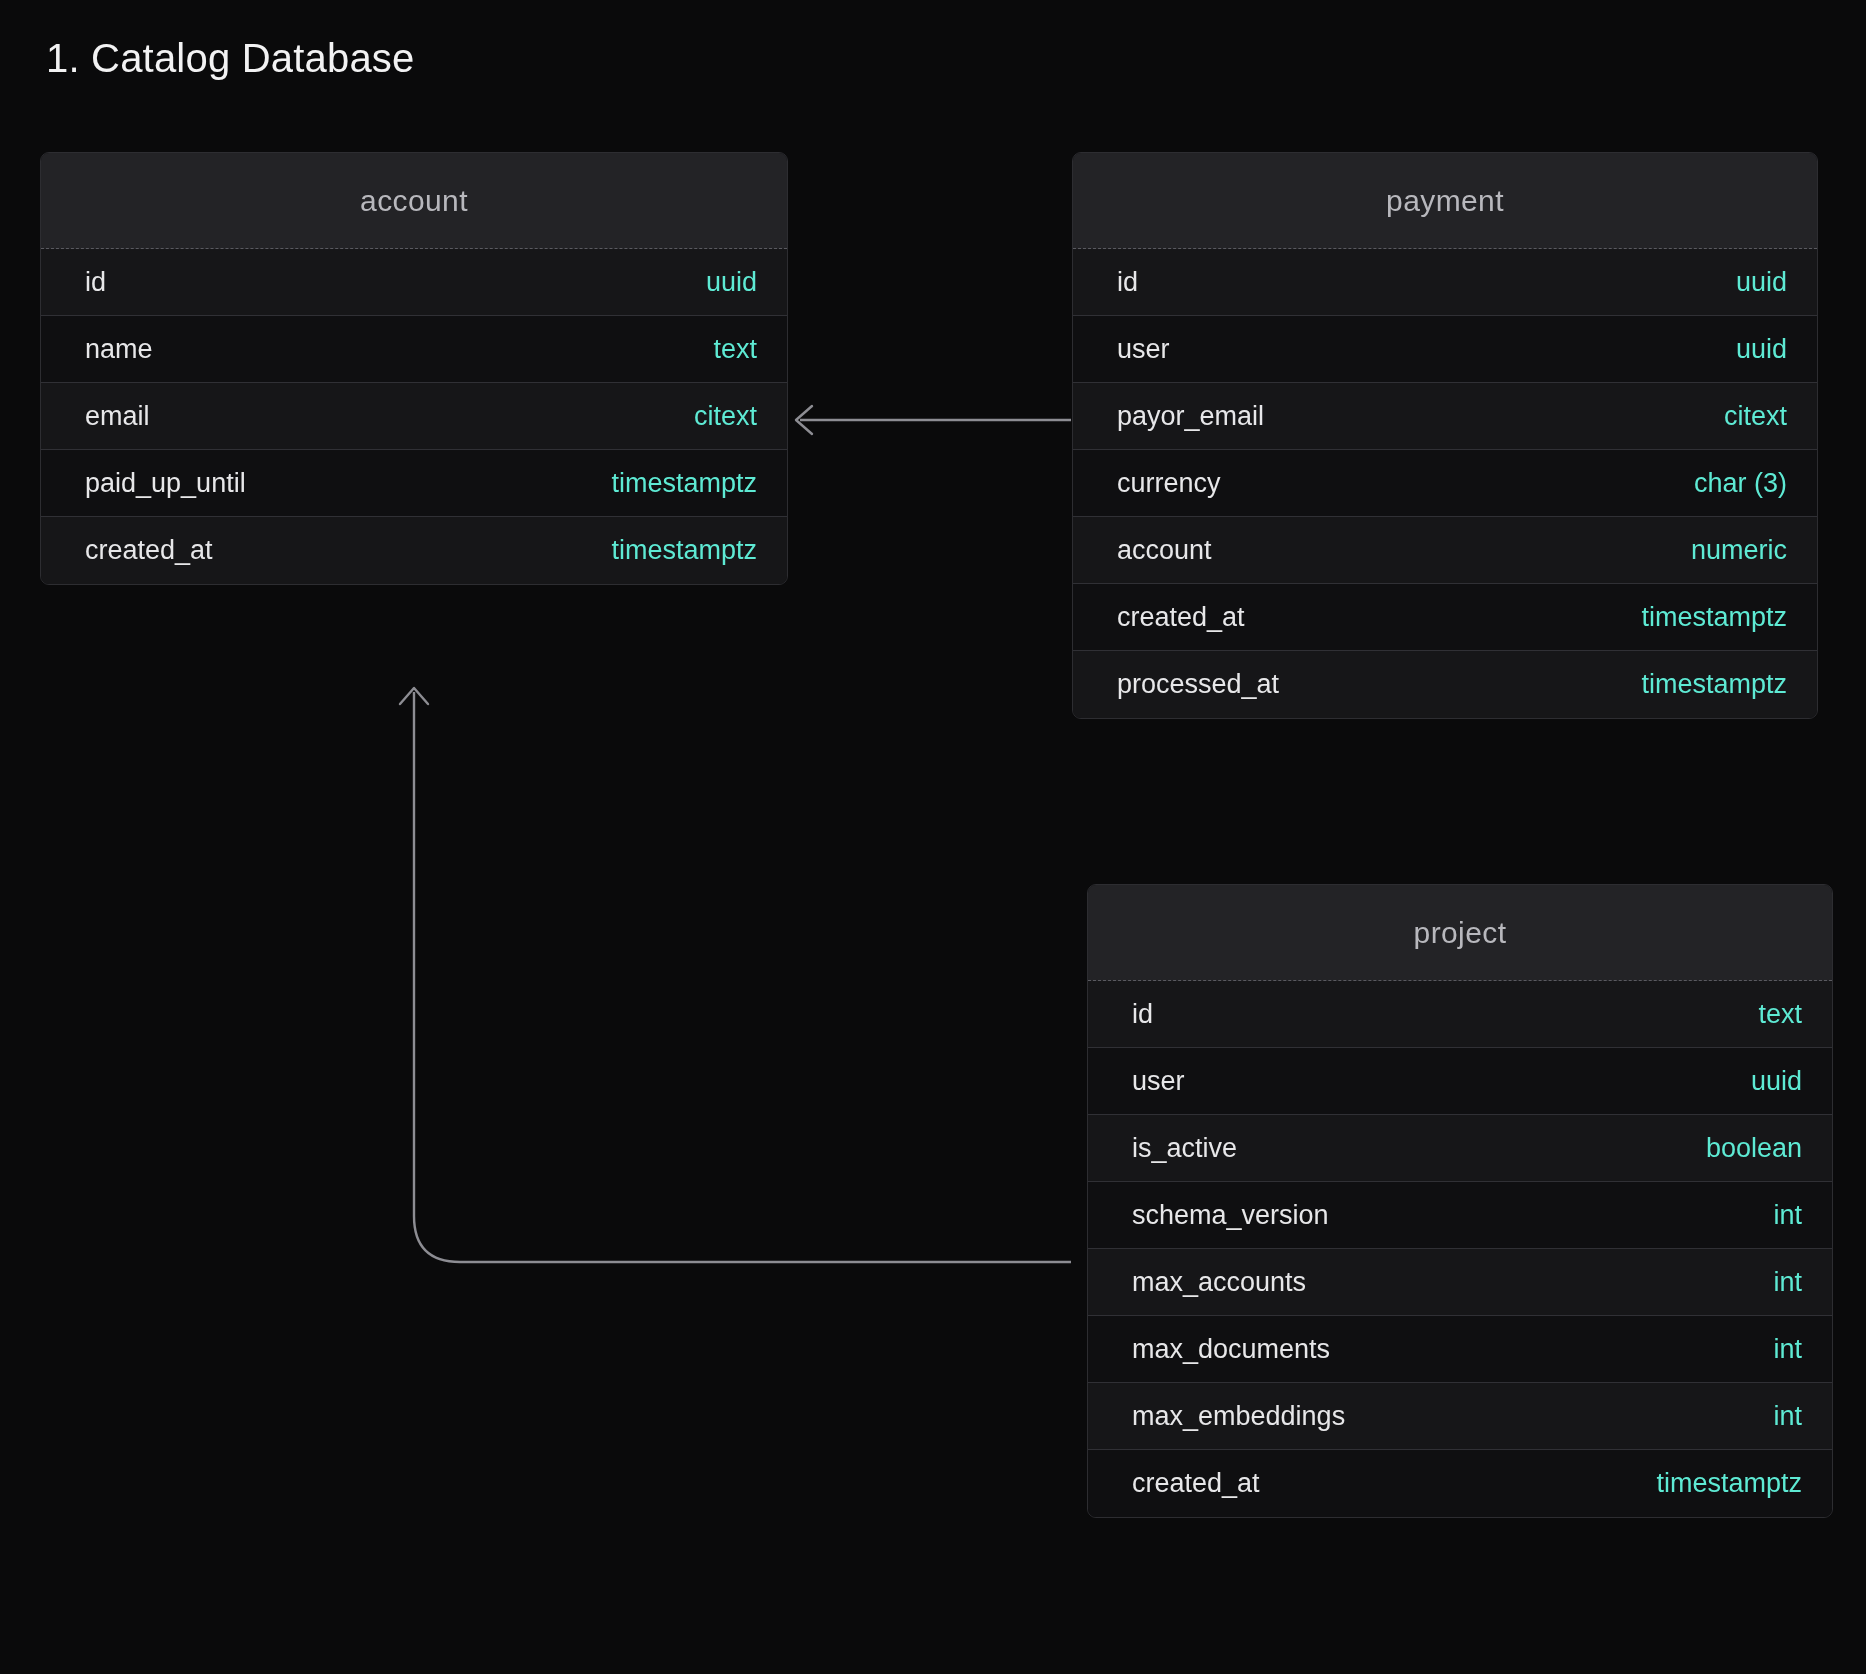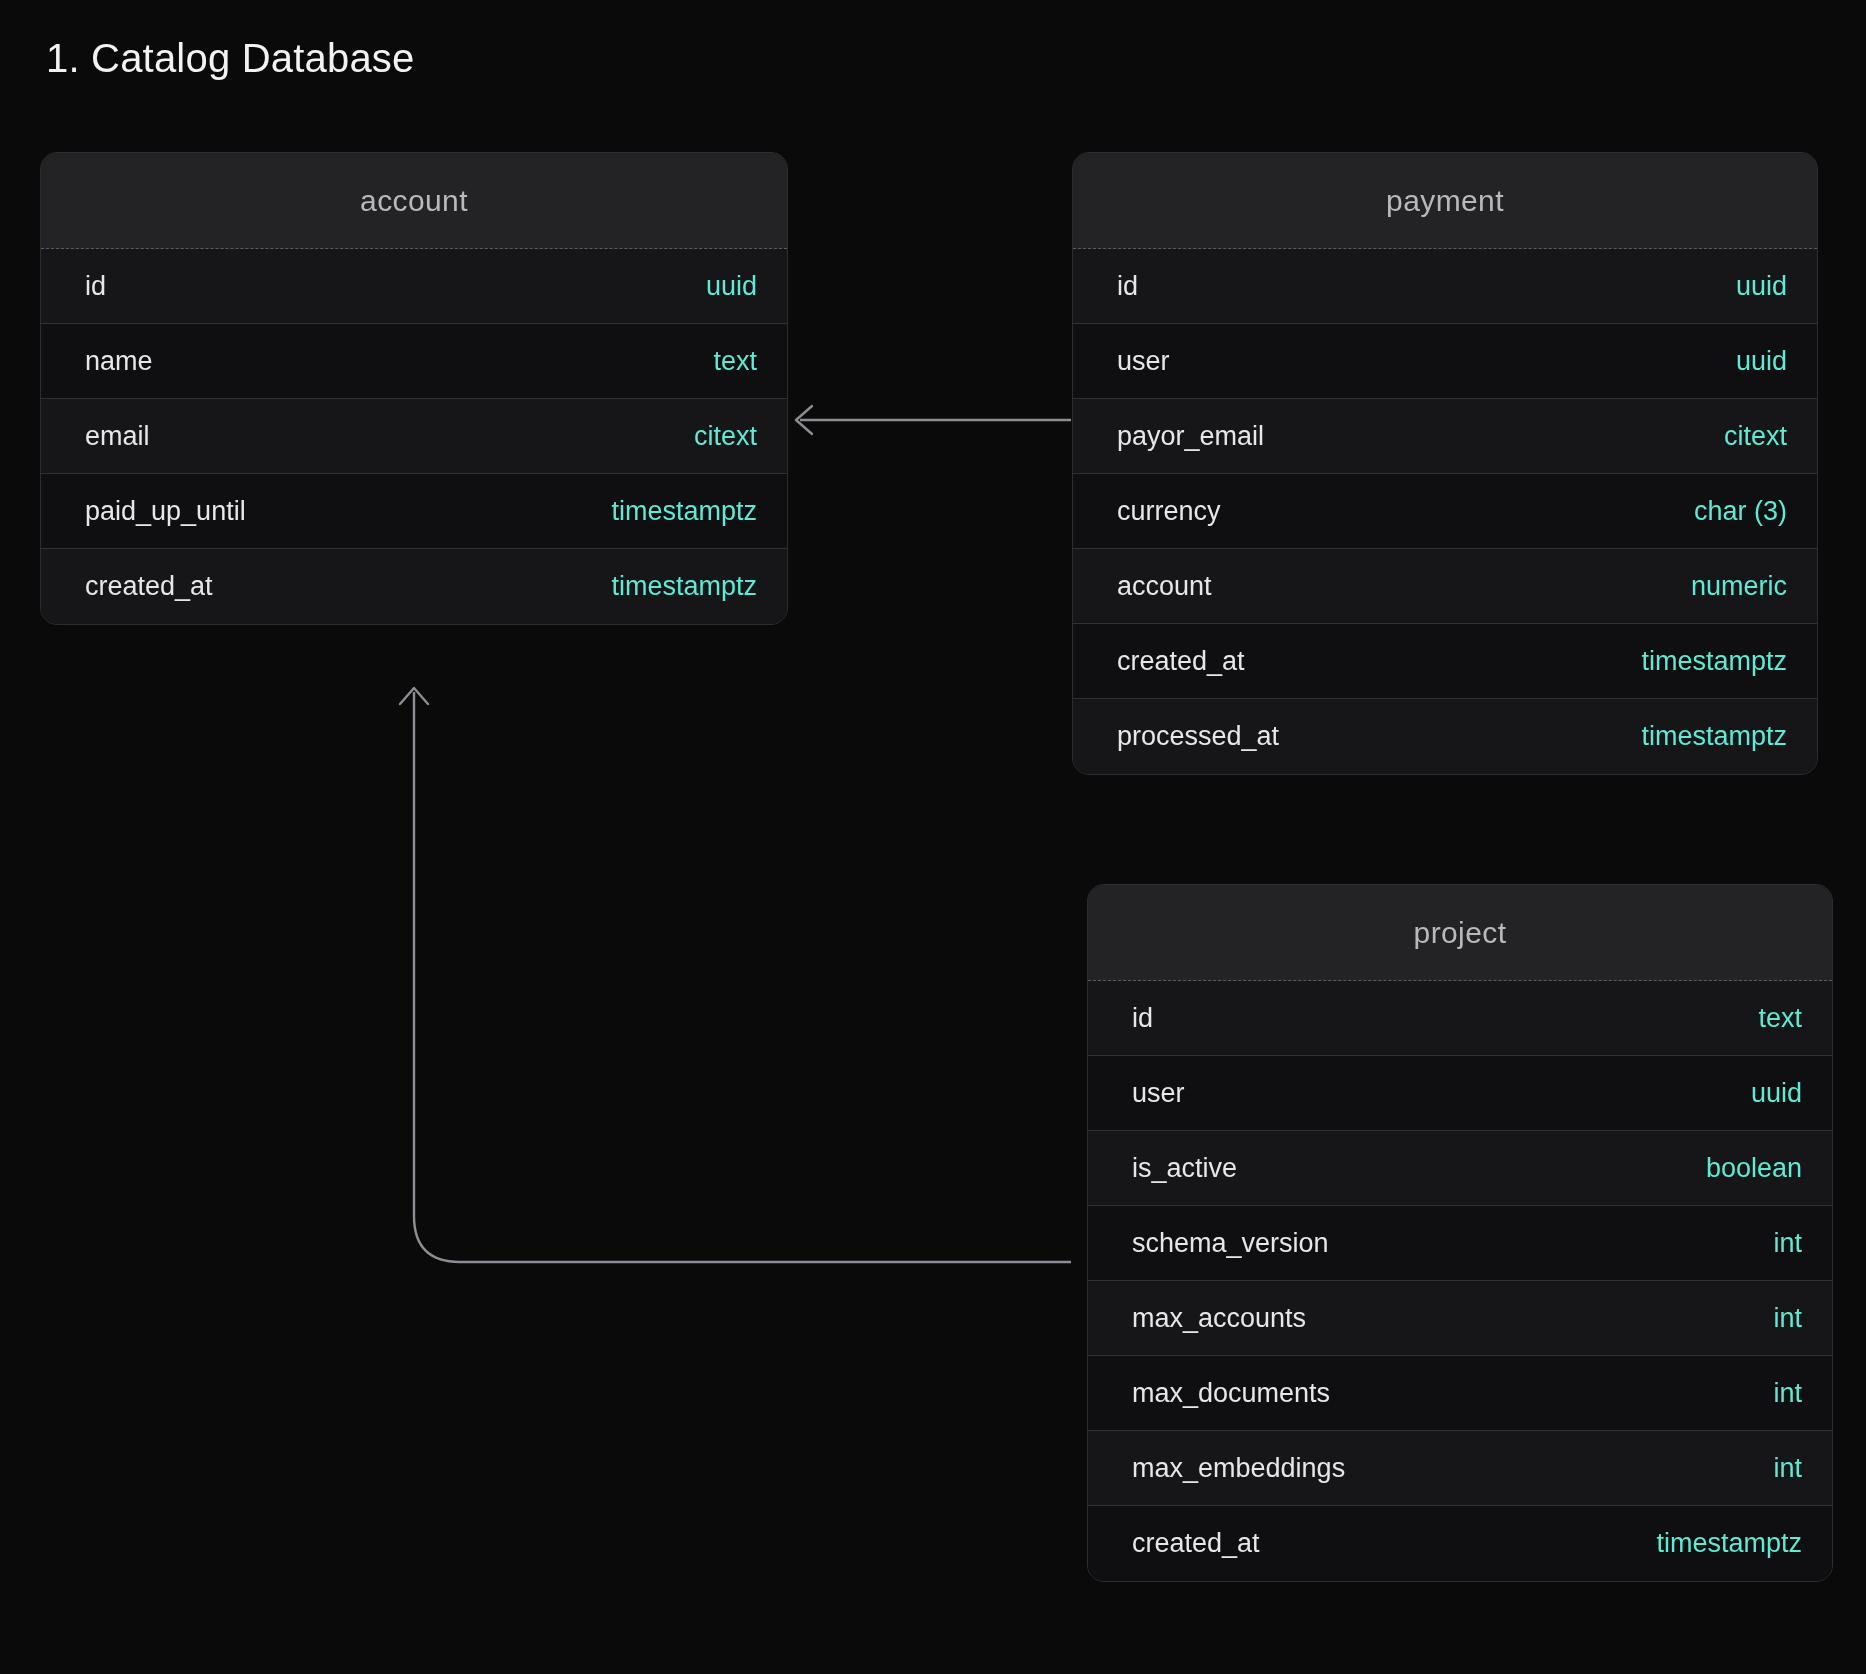--- a/index.html
+++ b/index.html
@@ -28,21 +28,21 @@
     color: #f2f2f3;
     white-space: nowrap;
   }
 
   
   .er-table {
     position: absolute;
     box-sizing: border-box;
     background: #0e0e10;
     border: 1px solid #2d2d31;
-    border-radius: 17px;
+    border-radius: 9px;
     overflow: hidden;
   }
   .er-table-header {
     height: 96px;
     background: #232326;
     display: flex;
     align-items: center;
     justify-content: center;
     box-sizing: border-box;
     border-bottom: 1px dashed #5a5a60;
@@ -51,21 +51,21 @@
     font-size: 30px;
     font-weight: 400;
     color: #b8b8bd;
     letter-spacing: 0.4px;
   }
   .er-rows {
     display: flex;
     flex-direction: column;
   }
   .er-row {
-    height: 75px;
+    height: 67px;
     box-sizing: border-box;
     display: flex;
     align-items: center;
     justify-content: space-between;
     padding: 0 30px 0 44px;
     border-bottom: 1px solid #303035;
     background: #161618;
   }
   .er-row.alt {
     background: #0f0f11;

